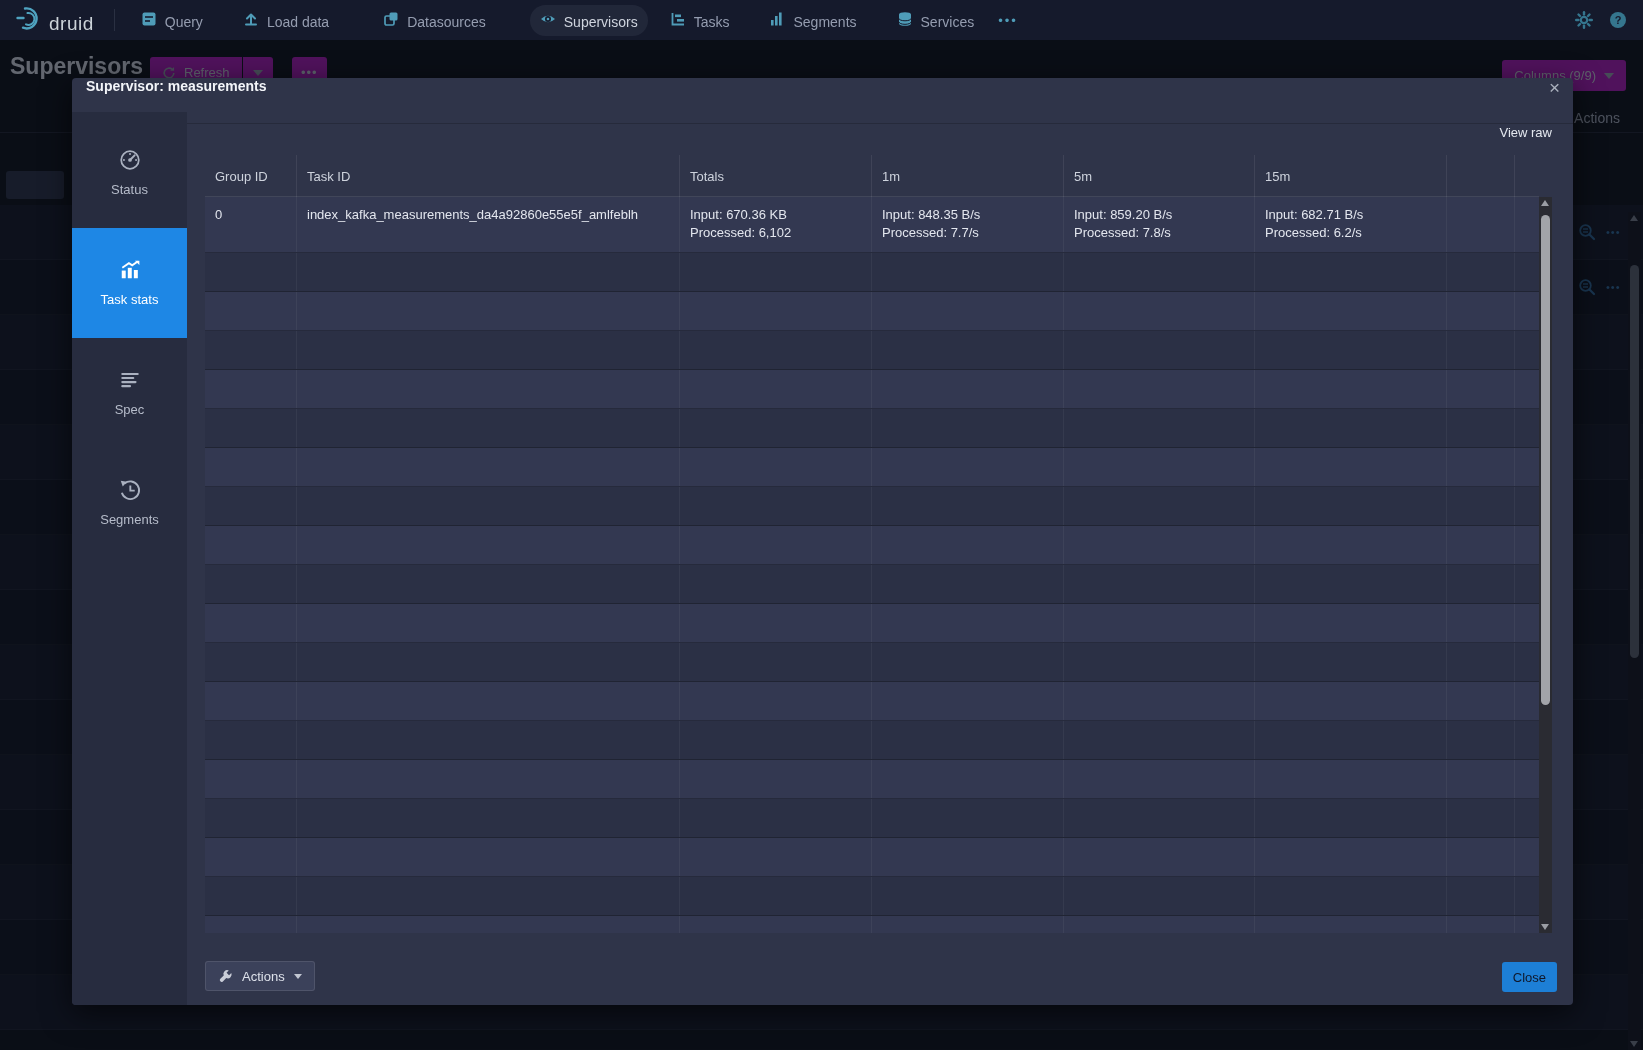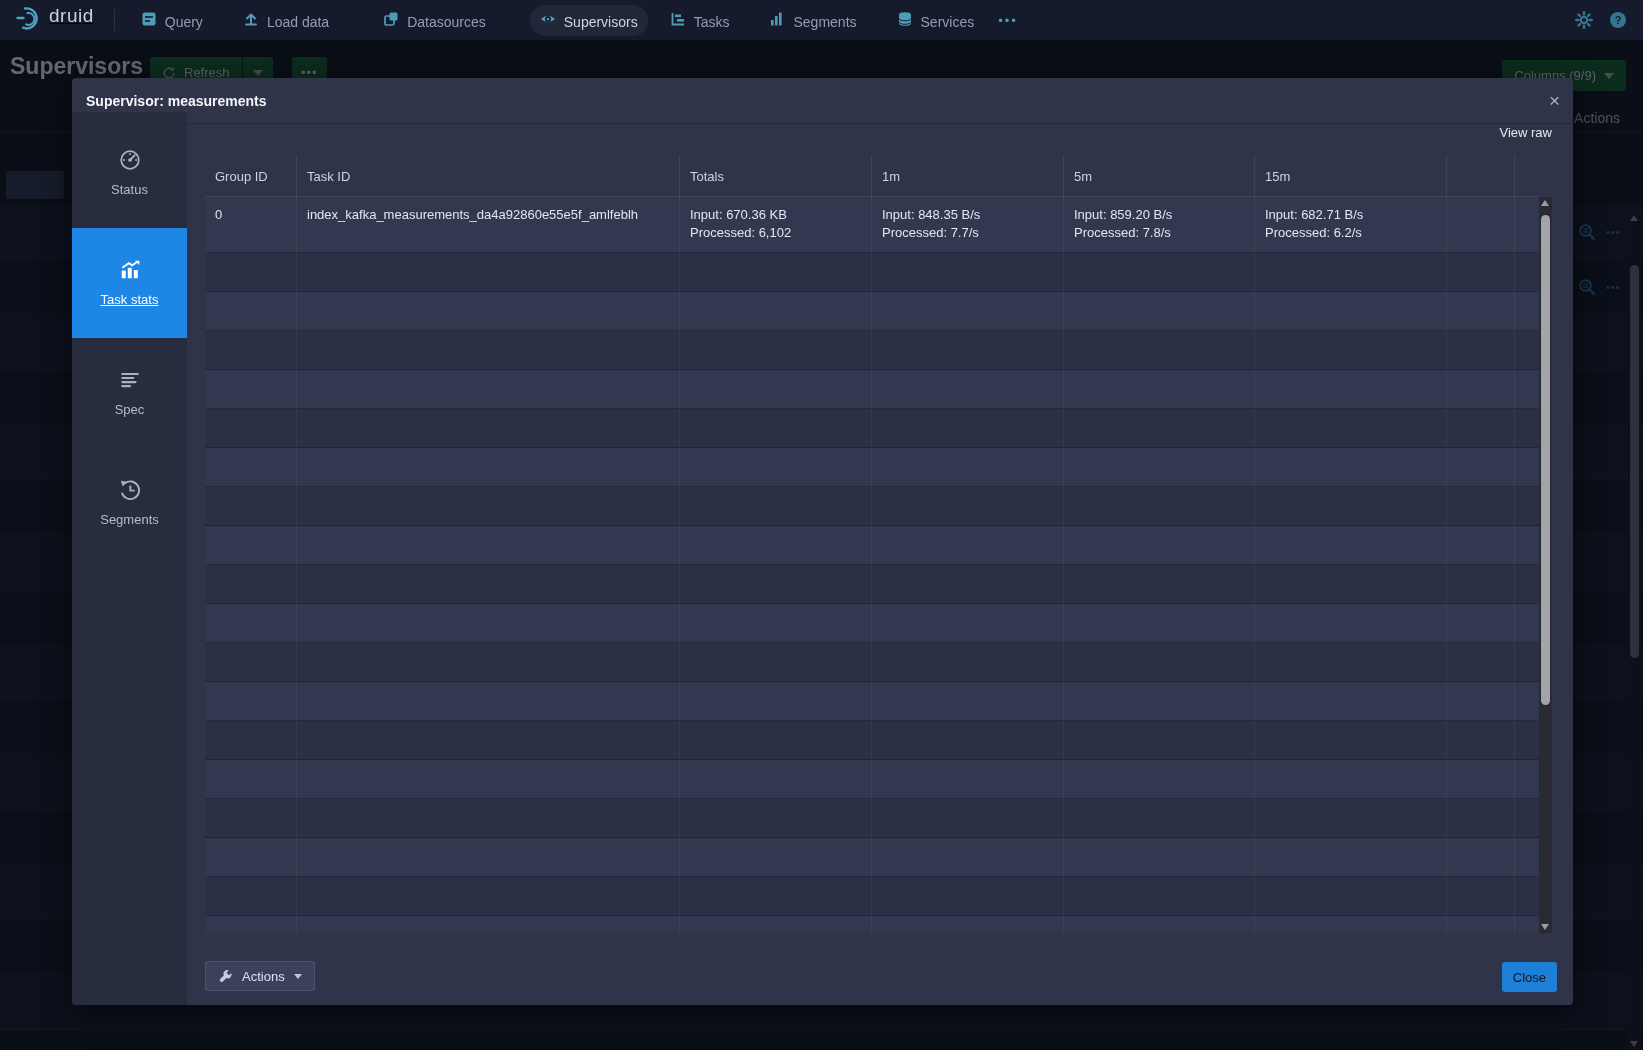--- a/index.html
+++ b/index.html
@@ -3,36 +3,36 @@
 <meta charset="utf-8">
 <style>
   * { margin:0; padding:0; box-sizing:border-box; }
   html,body { width:1643px; height:1050px; overflow:hidden; background:#0f121d;
               font-family:"Liberation Sans","DejaVu Sans",sans-serif; }
   .stage { position:relative; width:1643px; height:1050px; overflow:hidden; }
 
   
   .navbar { position:absolute; top:0; left:0; width:100%; height:40px; background:#151a2c;
             display:flex; align-items:center; z-index:20; }
-  .brand { display:flex; align-items:flex-start; margin-left:16px; cursor:pointer;text-decoration:underline; }
+  .brand { display:flex; align-items:flex-end; margin-left:16px; cursor:pointer; }
   .brand-name { color:#ccd3d9; font-size:19px; margin-left:7px; letter-spacing:0.5px; }
   .nav-divider { width:1px; height:22px; background:#2a3042; margin-left:20px; }
   .nav-item { display:flex; align-items:flex-end; gap:8px; color:#959db0; font-size:14px;
               cursor:pointer; padding:6px 10px; border-radius:16px; }
   .nav-item svg { flex:0 0 auto; }
   .nav-item.active { background:rgba(150,160,178,0.10); color:#cfd4de; }
   .nav-more { color:#4f9cb8; font-size:13px; letter-spacing:2px; margin-left:14px; cursor:pointer; }
   .nav-right { margin-left:auto; display:flex; align-items:center; gap:16px; margin-right:16px; }
   .nav-right .icon-btn { cursor:pointer; display:flex; }
 
   
   .bg-page { position:absolute; top:40px; left:0; width:1643px; height:1010px; z-index:1;
              background:#10131e; }
   .bg-title { position:absolute; left:10px; top:13px; font-size:23px; font-weight:bold; color:#c9ced9; }
-  .btn-dim { background:#14532d; color:#b9bfcc; font-size:13px; border:none; border-radius:3px;
+  .btn-dim { background:#a21caf; color:#b9bfcc; font-size:13px; border:none; border-radius:3px;
              height:31px; display:inline-flex; align-items:center; gap:8px; padding:0 12px; cursor:pointer; }
   .refresh-group { position:absolute; left:150px; top:17px; display:flex; }
   .refresh-main { border-top-right-radius:0; border-bottom-right-radius:0; }
   .refresh-caret { border-top-left-radius:0; border-bottom-left-radius:0; margin-left:1px; padding:0 10px; }
   .bg-more { position:absolute; left:292px; top:17px; padding:0 9px; letter-spacing:1px; }
   .bg-columns { position:absolute; right:17px; top:20px; }
   .caret-down { width:0; height:0; border-left:5px solid transparent; border-right:5px solid transparent;
                 border-top:6px solid #8d94a5; display:inline-block; }
   .bg-thead { position:absolute; top:65px; left:0; width:100%; height:28px;
               border-bottom:1px solid #222738; }
@@ -52,33 +52,33 @@
         border-left:4.5px solid transparent; border-right:4.5px solid transparent; border-bottom:6px solid #717787; }
   .scroll-arrow-down { position:absolute; left:2px; bottom:3px; width:0; height:0;
         border-left:4.5px solid transparent; border-right:4.5px solid transparent; border-top:6px solid #717787; }
 
   .overlay { position:absolute; top:40px; left:0; width:1643px; height:1010px;
              background:rgba(6,9,15,0.52); z-index:5; }
 
   
   .modal { position:absolute; left:72px; top:78px; width:1501px; height:927px; background:#2f3449;
            border-radius:4px; box-shadow:0 8px 30px rgba(0,0,0,0.6); z-index:10; overflow:hidden; }
-  .modal-header { height:46px; display:flex; align-items:center; border-bottom:1px solid rgba(0,0,0,0.18); }
+  .modal-header { height:46px; display:flex; border-bottom:1px solid rgba(0,0,0,0.18); }
   .modal-title { margin-left:14px; font-size:14px; font-weight:bold; color:#f3f5f9; }
   .modal-close { margin-left:auto; margin-right:13px; color:#aab0bd; font-size:19px; line-height:19px;
                  cursor:pointer; }
   .modal-body { position:absolute; top:34px; bottom:0; left:0; right:0; display:flex; }
 
   .side-tabs { width:115px; background:#272c3f; padding-top:6px; flex:0 0 auto; }
   .tab { height:110px; display:flex; flex-direction:column; align-items:center; justify-content:center;
          gap:7px; cursor:pointer; color:#b6bcca; }
   .tab-label { font-size:13px; }
   .tab svg { stroke:#aab1c0; fill:none; }
   .tab .fillpart { fill:#aab1c0; stroke:none; }
-  .tab.active { background:#1e87e5; color:#ffffff;text-decoration:underline; }
+  .tab.active { background:#1e87e5; color:#ffffff; }
   .tab.active svg { stroke:#ffffff; }
   .tab.active .fillpart { fill:#ffffff; }
 
   .content { position:relative; flex:1; }
   .view-raw { position:absolute; top:13px; right:21px; font-size:13px; color:#e4e8ef; cursor:pointer;margin-left:20px; }
 
   .ttable { position:absolute; left:18px; right:21px; top:43px; height:778px; overflow:hidden; display:flex; }
   .tmain { flex:1; }
   .trow, .thead { display:grid; grid-template-columns:92px 383px 192px 192px 191px 192px 68px 1fr; }
   .thead { height:42px; align-items:center; border-bottom:1px solid rgba(255,255,255,0.09); }

